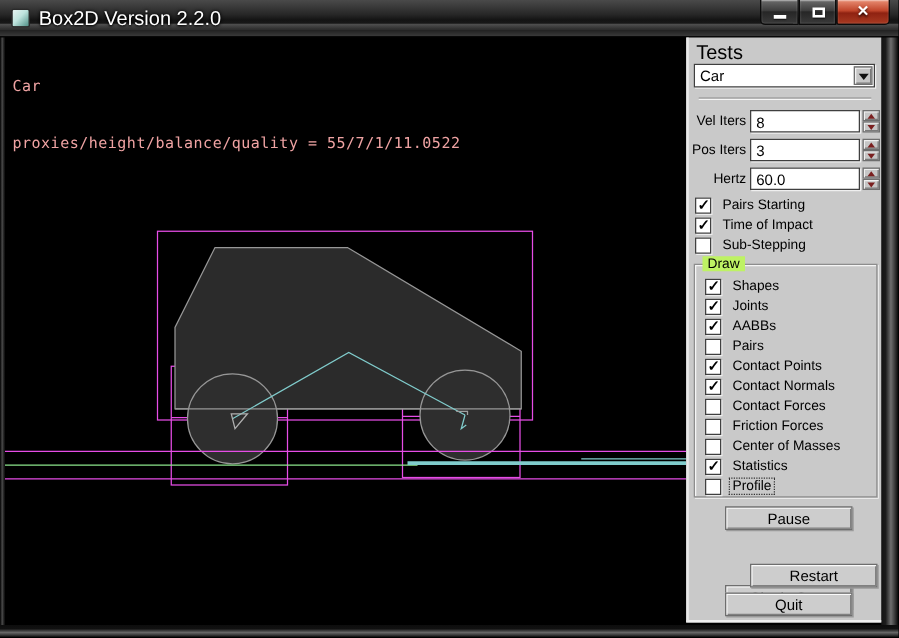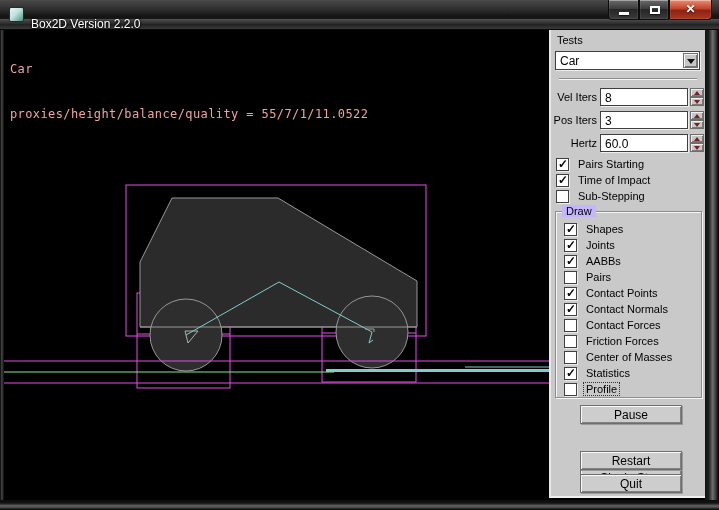--- a/index.html
+++ b/index.html
@@ -9,21 +9,21 @@
 
   
   .titlebar{position:absolute;left:0;top:0;width:719px;height:30px;
     background:linear-gradient(#4a4a4a 0%,#272727 40%,#141414 55%,#1d1d1d 80%,#3a3a3a 100%);
     border-bottom:1px solid #070707;}
   .titlebar .shine{position:absolute;left:0;top:19px;width:719px;height:5px;
     background:linear-gradient(rgba(255,255,255,.25),rgba(255,255,255,.05));}
   .app-icon{position:absolute;left:9px;top:7px;width:15px;height:15px;
     background:linear-gradient(135deg,#e8f4f2 0%,#bfe4de 45%,#4f8f86 100%);
     border:1px solid #2a2a2a;border-radius:2px;}
-  .title-text{position:absolute;left:31px;top:17px;font-size:12px;color:#ffffff;
+  .title-text{position:absolute;left:31px;top:7px;font-size:16px;color:#ffffff;
     text-shadow:0 1px 2px #000,0 0 3px #000;}
   .caption-btns{position:absolute;right:7px;top:0;height:20px;display:flex;}
   .cap-btn{height:20px;border:1px solid #0c0c0c;border-top:none;position:relative;
     background:linear-gradient(#6b6b6b 0%,#3d3d3d 45%,#262626 50%,#3a3a3a 100%);
     box-shadow:inset 0 1px 0 rgba(255,255,255,.35), inset 0 0 0 1px rgba(255,255,255,.08);}
   .cap-min{width:31px;border-bottom-left-radius:4px;}
   .cap-max{width:30px;}
   .cap-close{width:43px;border-bottom-right-radius:4px;border-bottom-left-radius:2px;
     background:linear-gradient(#e98e74 0%,#c0452b 45%,#8f2211 55%,#a83a22 100%);}
   .glyph-min{position:absolute;left:10px;top:12px;width:10px;height:3px;background:#fff;
@@ -40,21 +40,21 @@
     background:linear-gradient(#0d0d0d 0%,#111 30%,#666 60%,#3a3a3a 80%,#000 100%);}
 
   
   .glcanvas{position:absolute;left:4px;top:30px;width:545px;height:470px;background:#000;}
   .stats{position:absolute;left:6px;top:2px;color:#efa3a3;font-family:"DejaVu Sans Mono",monospace;
     font-size:12px;line-height:15px;letter-spacing:0.4px;white-space:pre;}
 
   
   .panel{position:absolute;left:549px;top:30px;width:156px;height:468px;background:#c9c9c9;
     border-left:2px solid #e8e8e8;border-bottom:2px solid #efefef;font-size:11px;color:#000;}
-  .plabel{position:absolute;font-size:11px;color:#000;}
+  .plabel{position:absolute;font-size:16px;color:#000;}
   .dropdown{position:absolute;left:4px;top:21px;width:145px;height:19px;background:#fff;
     border:1px solid #3f3f3f;box-shadow:1px 1px 0 #efefef;}
   .dropdown .sel{position:absolute;left:4px;top:2px;font-size:12px;}
   .dd-btn{position:absolute;right:1px;top:1px;width:15px;height:15px;background:#c6c6c6;
     border:1px solid #6e6e6e;box-shadow:inset 1px 1px 0 #f2f2f2,inset -1px -1px 0 #787878;}
   .dd-arrow{position:absolute;left:3px;top:5px;width:0;height:0;
     border-left:4px solid transparent;border-right:4px solid transparent;border-top:5px solid #111;}
   .separator{position:absolute;left:8px;top:48px;width:138px;height:2px;
     border-top:1px solid #8d8d8d;border-bottom:1px solid #f5f5f5;}
 
@@ -73,21 +73,21 @@
 
   .cb-row{position:absolute;left:5px;height:14px;}
   .cb-box{position:absolute;left:0;top:0;width:13px;height:13px;background:#fff;
     border:1px solid #404040;box-shadow:1px 1px 0 #ededed;}
   .cb-mark{position:absolute;left:1px;top:-2px;font-size:12px;font-weight:bold;color:#000;}
   .cb-label{position:absolute;left:22px;top:0;white-space:nowrap;}
   .cb-label.focused{outline:1px dotted #333;padding:0 2px;left:20px;}
 
   .groupbox{position:absolute;left:4px;top:181px;width:147px;height:187px;
     border:1px solid #8d8d8d;box-shadow:1px 1px 0 #f5f5f5,inset 1px 1px 0 #f5f5f5;}
-  .group-title{position:absolute;left:6px;top:-7px;background:#c4b5fd;padding:0 4px;}
+  .group-title{position:absolute;left:6px;top:-7px;background:#bef264;padding:0 4px;}
   .groupbox .cb-row{left:8px;}
 
   .btn{position:absolute;left:29px;width:102px;height:19px;background:#cdcdcd;
     border:1px solid #6e6e6e;box-shadow:inset 1px 1px 0 #fafafa,inset -1px -1px 0 #808080,1px 1px 0 #9a9a9a;
     text-align:center;font-size:12px;color:#000;padding-top:2px;}
 </style>
 </head>
 <body>
 
 <div id="win">
@@ -269,17 +269,17 @@
           <div class="cb-label">Statistics</div>
         </div>
       <div class="cb-row" style="top:171px;">
           <div class="cb-box"></div>
           <div class="cb-label focused">Profile</div>
         </div>
     </div>
 
     <div class="btn" style="top:375px;">Pause</div>
     <div class="btn" style="top:398px;margin-top:40px;">Single Step</div>
-    <div class="btn" style="top:421px;">Restart</div>
+    <div class="btn" style="top:421px;margin-left:20px;">Restart</div>
     <div class="btn" style="top:444px;">Quit</div>
   </div>
 
 </div>
 
 </body></html>

